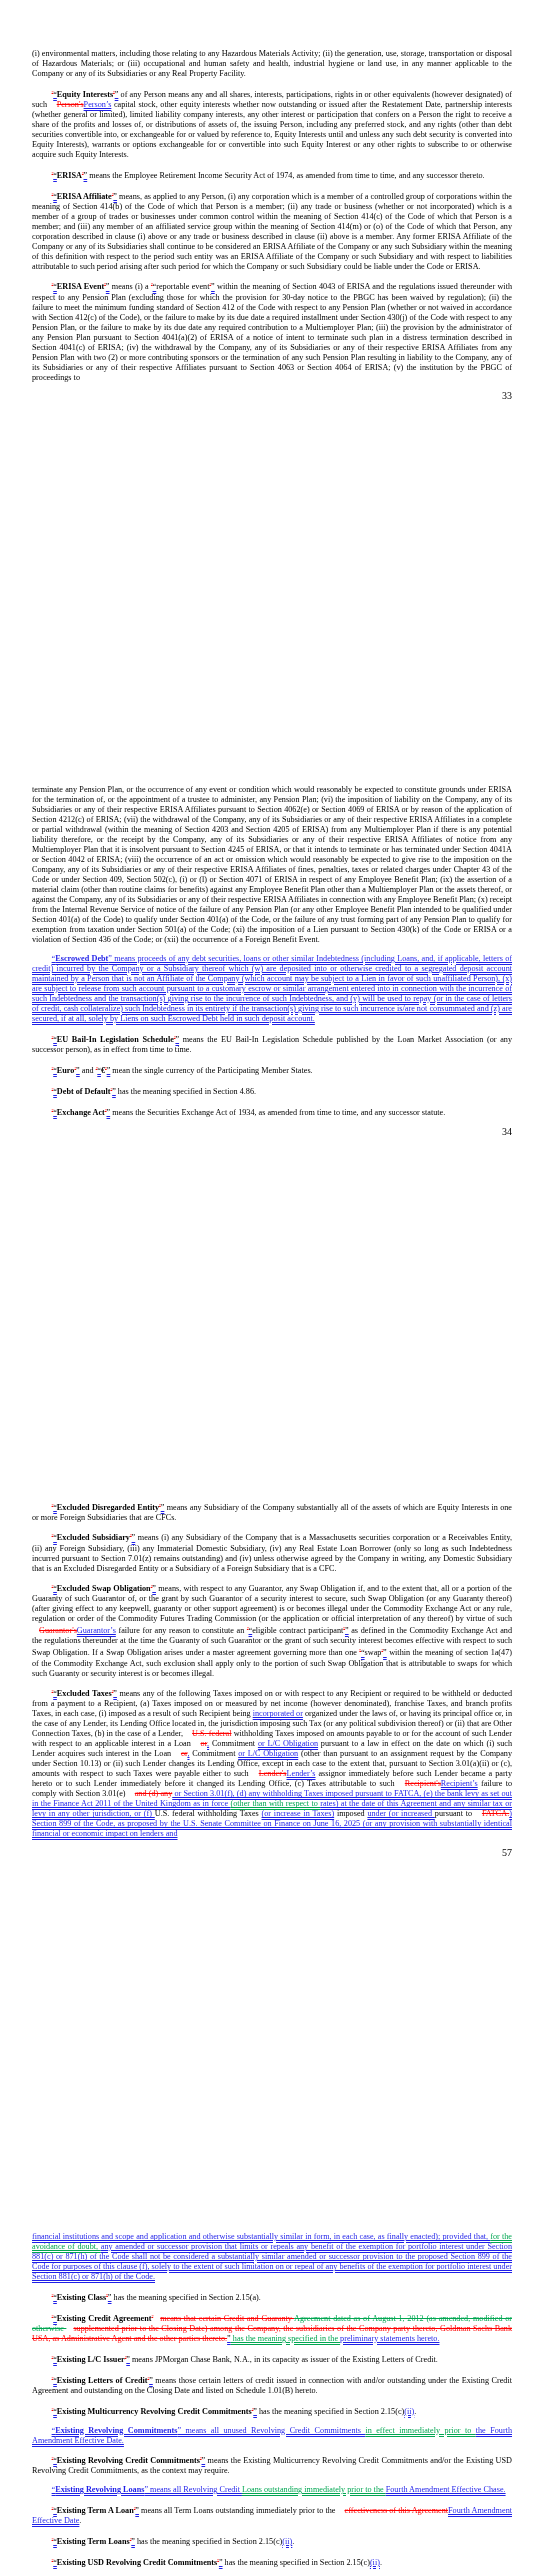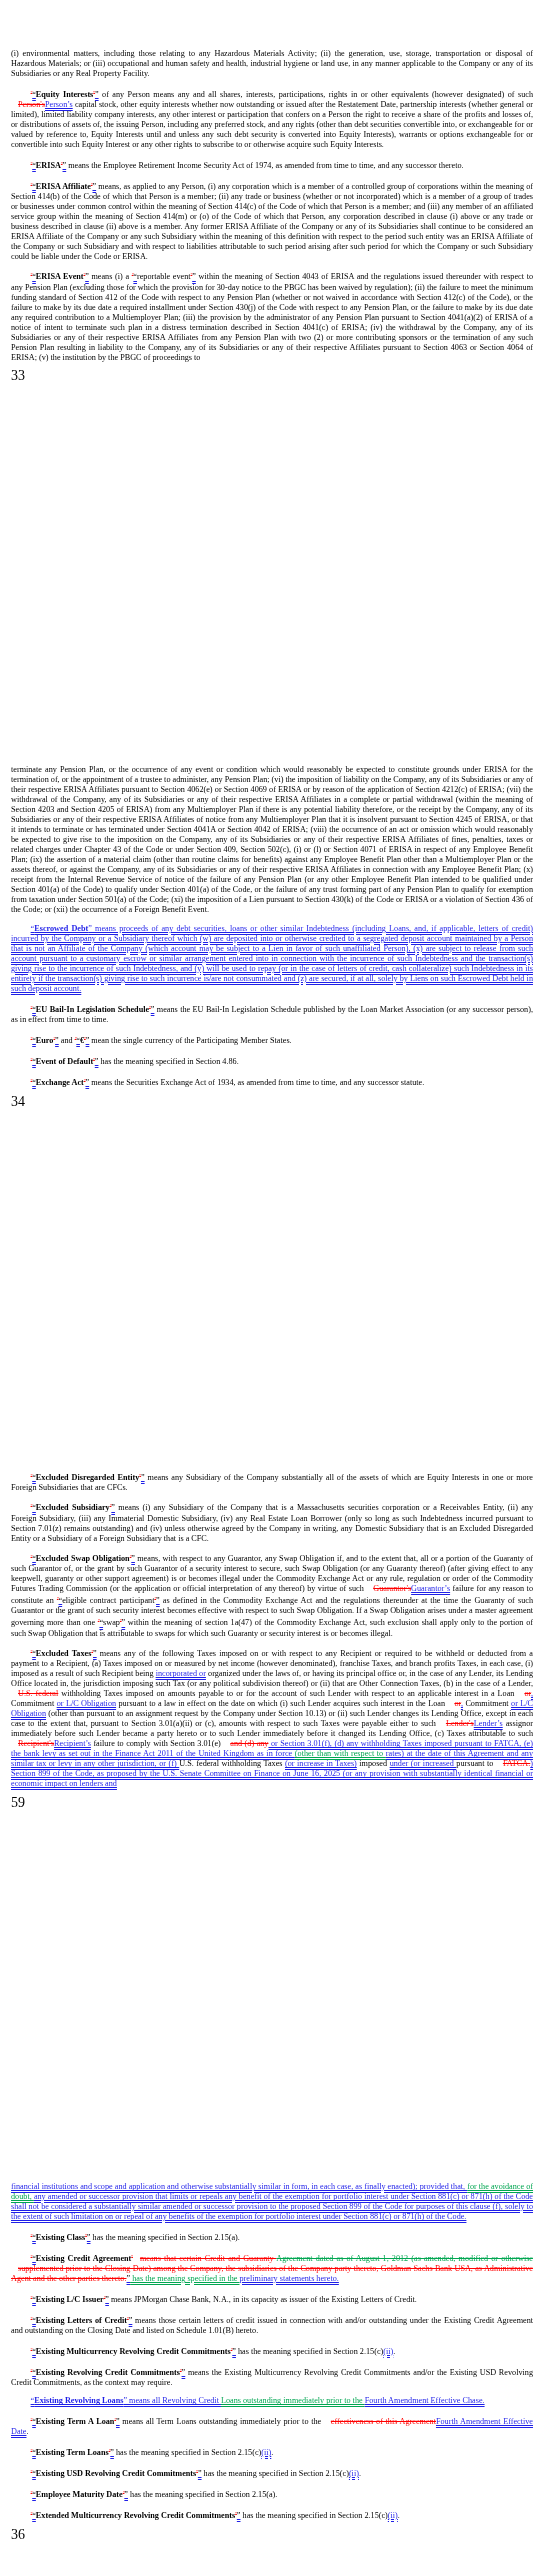--- a/index.html
+++ b/index.html
@@ -1,21 +1,21 @@
 <!DOCTYPE html>
 <html style="--del-red: #FF0000; --ins-blue: #1F1FE8; --ins-green: #00A651;font-size:8.2px"><head>
 <meta charset="utf-8">
 <style>
   html,body { margin:0; padding:0; background:#ffffff; }
   body { width:544px; min-height:2813px; font-family:"Liberation Serif","DejaVu Serif",serif; color:#000; }
   .doc { width:544px; }
-  .page { padding:0 11px; }
+  .page { padding:0 32px; }
   .para { font-size:8.2px; line-height:10px; text-align:justify; margin:0 0 8.8px 0; }
   .para.ind { text-indent:19.6px; }
-  .pnum { text-align:left; font-size:14px; line-height:10px; margin:2.1px 0 0 0; }
+  .pnum { text-align:right; font-size:10px; line-height:10px; margin:2.1px 0 0 0; }
   .gap { width:100%; }
   .t  { }
   .b  { font-weight:bold; }
   .d  { color:var(--del-red,#FF0000); text-decoration:line-through;margin-left:7px; }
   .gd { color:var(--ins-green,#00A651); text-decoration:line-through;margin-top:8px; }
   .i  { color:var(--ins-blue,#1F1FE8); text-decoration-line:underline; text-decoration-style:double; }
   .b2 { font-weight:bold; color:var(--ins-blue,#1F1FE8); text-decoration-line:underline; text-decoration-style:double; }
   .g  { color:var(--ins-green,#00A651); text-decoration-line:underline; text-decoration-style:double; }
   .qn { text-decoration-line:underline; text-decoration-style:double; text-decoration-color:var(--ins-blue,#1F1FE8); }
   .qd { color:var(--del-red,#FF0000); font-size:5.2px; vertical-align:2.1px; letter-spacing:-0.5px; text-decoration:line-through; }
@@ -32,40 +32,41 @@
       <p class="para ind"><span class="t qd">"</span><span class="t qn">“</span><span class="t b">ERISA Affiliate</span><span class="t qd">"</span><span class="t qn">”</span><span class="t"> means, as applied to any Person, (i) any corporation which is a member of a controlled group of corporations within the meaning of Section 414(b) of the Code of which that Person is a member; (ii) any trade or business (whether or not incorporated) which is a member of a group of trades or businesses under common control within the meaning of Section 414(c) of the Code of which that Person is a member; and (iii) any member of an affiliated service group within the meaning of Section 414(m) or (o) of the Code of which that Person, any corporation described in clause (i) above or any trade or business described in clause (ii) above is a member. Any former ERISA Affiliate of the Company or any of its Subsidiaries shall continue to be considered an ERISA Affiliate of the Company or any such Subsidiary within the meaning of this definition with respect to the period such entity was an ERISA Affiliate of the Company or such Subsidiary and with respect to liabilities attributable to such period arising after such period for which the Company or such Subsidiary could be liable under the Code or ERISA.</span></p>
       <p class="para ind"><span class="t qd">"</span><span class="t qn">“</span><span class="t b">ERISA Event</span><span class="t qd">"</span><span class="t qn">”</span><span class="t"> means (i) a </span><span class="t qd">"</span><span class="t qn">“</span><span class="t">reportable event</span><span class="t qd">"</span><span class="t qn">”</span><span class="t"> within the meaning of Section 4043 of ERISA and the regulations issued thereunder with respect to any Pension Plan (excluding those for which the provision for 30-day notice to the PBGC has been waived by regulation); (ii) the failure to meet the minimum funding standard of Section 412 of the Code with respect to any Pension Plan (whether or not waived in accordance with Section 412(c) of the Code), or the failure to make by its due date a required installment under Section 430(j) of the Code with respect to any Pension Plan, or the failure to make by its due date any required contribution to a Multiemployer Plan; (iii) the provision by the administrator of any Pension Plan pursuant to Section 4041(a)(2) of ERISA of a notice of intent to terminate such plan in a distress termination described in Section 4041(c) of ERISA; (iv) the withdrawal by the Company, any of its Subsidiaries or any of their respective ERISA Affiliates from any Pension Plan with two (2) or more contributing sponsors or the termination of any such Pension Plan resulting in liability to the Company, any of its Subsidiaries or any of their respective Affiliates pursuant to Section 4063 or Section 4064 of ERISA; (v) the institution by the PBGC of proceedings to</span></p>
       <div class="pnum">33</div>
     </div>
     <div class="gap" style="height: 384px;"></div>
     <div class="page">
       <p class="para"><span class="t">terminate any Pension Plan, or the occurrence of any event or condition which would reasonably be expected to constitute grounds under ERISA for the termination of, or the appointment of a trustee to administer, any Pension Plan; (vi) the imposition of liability on the Company, any of its Subsidiaries or any of their respective ERISA Affiliates pursuant to Section 4062(e) or Section 4069 of ERISA or by reason of the application of Section 4212(c) of ERISA; (vii) the withdrawal of the Company, any of its Subsidiaries or any of their respective ERISA Affiliates in a complete or partial withdrawal (within the meaning of Section 4203 and Section 4205 of ERISA) from any Multiemployer Plan if there is any potential liability therefore, or the receipt by the Company, any of its Subsidiaries or any of their respective ERISA Affiliates of notice from any Multiemployer Plan that it is insolvent pursuant to Section 4245 of ERISA, or that it intends to terminate or has terminated under Section 4041A or Section 4042 of ERISA; (viii) the occurrence of an act or omission which would reasonably be expected to give rise to the imposition on the Company, any of its Subsidiaries or any of their respective ERISA Affiliates of fines, penalties, taxes or related charges under Chapter 43 of the Code or under Section 409, Section 502(c), (i) or (l) or Section 4071 of ERISA in respect of any Employee Benefit Plan; (ix) the assertion of a material claim (other than routine claims for benefits) against any Employee Benefit Plan other than a Multiemployer Plan or the assets thereof, or against the Company, any of its Subsidiaries or any of their respective ERISA Affiliates in connection with any Employee Benefit Plan; (x) receipt from the Internal Revenue Service of notice of the failure of any Pension Plan (or any other Employee Benefit Plan intended to be qualified under Section 401(a) of the Code) to qualify under Section 401(a) of the Code, or the failure of any trust forming part of any Pension Plan to qualify for exemption from taxation under Section 501(a) of the Code; (xi) the imposition of a Lien pursuant to Section 430(k) of the Code or ERISA or a violation of Section 436 of the Code; or (xii) the occurrence of a Foreign Benefit Event.</span></p>
       <p class="para ind"><span class="t i">“</span><span class="t b2">Escrowed Debt</span><span class="t i">” means proceeds of any debt securities, loans or other similar Indebtedness (including Loans, and, if applicable, letters of credit) incurred by the Company or a Subsidiary thereof which (w) are deposited into or otherwise credited to a segregated deposit account maintained by a Person that is not an Affiliate of the Company (which account may be subject to a Lien in favor of such unaffiliated Person), (x) are subject to release from such account pursuant to a customary escrow or similar arrangement entered into in connection with the incurrence of such Indebtedness and the transaction(s) giving rise to the incurrence of such Indebtedness, and (y) will be used to repay (or in the case of letters of credit, cash collateralize) such Indebtedness in its entirety if the transaction(s) giving rise to such incurrence is/are not consummated and (z) are secured, if at all, solely by Liens on such Escrowed Debt held in such deposit account.</span></p>
       <p class="para ind"><span class="t qd">"</span><span class="t qn">“</span><span class="t b">EU Bail-In Legislation Schedule</span><span class="t qd">"</span><span class="t qn">”</span><span class="t"> means the EU Bail-In Legislation Schedule published by the Loan Market Association (or any successor person), as in effect from time to time.</span></p>
       <p class="para ind"><span class="t qd">"</span><span class="t qn">“</span><span class="t b">Euro</span><span class="t qd">"</span><span class="t qn">”</span><span class="t"> and </span><span class="t qd">"</span><span class="t qn">“</span><span class="t b">€</span><span class="t qd">"</span><span class="t qn">”</span><span class="t"> mean the single currency of the Participating Member States.</span></p>
-      <p class="para ind"><span class="t qd">"</span><span class="t qn">“</span><span class="t b">Event of Default</span><span class="t qd">"</span><span class="t qn">”</span><span class="t"> has the meaning specified in Section 4.86.</span></p>
+      <p class="para ind"><span class="t qd">"</span><span class="t qn">“</span><span class="t b">Debt of Default</span><span class="t qd">"</span><span class="t qn">”</span><span class="t"> has the meaning specified in Section 4.86.</span></p>
       <p class="para ind"><span class="t qd">"</span><span class="t qn">“</span><span class="t b">Exchange Act</span><span class="t qd">"</span><span class="t qn">”</span><span class="t"> means the Securities Exchange Act of 1934, as amended from time to time, and any successor statute.</span></p>
       <div class="pnum">34</div>
     </div>
     <div class="gap" style="height: 364px;"></div>
     <div class="page">
       <p class="para ind"><span class="t qd">"</span><span class="t qn">“</span><span class="t b">Excluded Disregarded Entity</span><span class="t qd">"</span><span class="t qn">”</span><span class="t"> means any Subsidiary of the Company substantially all of the assets of which are Equity Interests in one or more Foreign Subsidiaries that are CFCs.</span></p>
       <p class="para ind"><span class="t qd">"</span><span class="t qn">“</span><span class="t b">Excluded Subsidiary</span><span class="t qd">"</span><span class="t qn">”</span><span class="t"> means (i) any Subsidiary of the Company that is a Massachusetts securities corporation or a Receivables Entity, (ii) any Foreign Subsidiary, (iii) any Immaterial Domestic Subsidiary, (iv) any Real Estate Loan Borrower (only so long as such Indebtedness incurred pursuant to Section 7.01(z) remains outstanding) and (iv) unless otherwise agreed by the Company in writing, any Domestic Subsidiary that is an Excluded Disregarded Entity or a Subsidiary of a Foreign Subsidiary that is a CFC.</span></p>
       <p class="para ind"><span class="t qd">"</span><span class="t qn">“</span><span class="t b">Excluded Swap Obligation</span><span class="t qd">"</span><span class="t qn">”</span><span class="t"> means, with respect to any Guarantor, any Swap Obligation if, and to the extent that, all or a portion of the Guaranty of such Guarantor of, or the grant by such Guarantor of a security interest to secure, such Swap Obligation (or any Guaranty thereof) (after giving effect to any keepwell, guaranty or other support agreement) is or becomes illegal under the Commodity Exchange Act or any rule, regulation or order of the Commodity Futures Trading Commission (or the application or official interpretation of any thereof) by virtue of such </span><span class="t d">Guarantor's</span><span class="t i">Guarantor’s</span><span class="t"> failure for any reason to constitute an </span><span class="t qd">"</span><span class="t qn">“</span><span class="t">eligible contract participant</span><span class="t qd">"</span><span class="t qn">”</span><span class="t"> as defined in the Commodity Exchange Act and the regulations thereunder at the time the Guaranty of such Guarantor or the grant of such security interest becomes effective with respect to such Swap Obligation. If a Swap Obligation arises under a master agreement governing more than one </span><span class="t qd">"</span><span class="t qn">“</span><span class="t">swap</span><span class="t qd">"</span><span class="t qn">”</span><span class="t"> within the meaning of section 1a(47) of the Commodity Exchange Act, such exclusion shall apply only to the portion of such Swap Obligation that is attributable to swaps for which such Guaranty or security interest is or becomes illegal.</span></p>
       <p class="para ind"><span class="t qd">"</span><span class="t qn">“</span><span class="t b">Excluded Taxes</span><span class="t qd">"</span><span class="t qn">”</span><span class="t"> means any of the following Taxes imposed on or with respect to any Recipient or required to be withheld or deducted from a payment to a Recipient, (a) Taxes imposed on or measured by net income (however denominated), franchise Taxes, and branch profits Taxes, in each case, (i) imposed as a result of such Recipient being </span><span class="t i">incorporated or</span><span class="t"> organized under the laws of, or having its principal office or, in the case of any Lender, its Lending Office located in, the jurisdiction imposing such Tax (or any political subdivision thereof) or (ii) that are Other Connection Taxes, (b) in the case of a Lender, </span><span class="t d">U.S. federal</span><span class="t"> withholding Taxes imposed on amounts payable to or for the account of such Lender with respect to an applicable interest in a Loan </span><span class="t d">or</span><span class="t i">,</span><span class="t"> Commitment </span><span class="t i">or L/C Obligation</span><span class="t"> pursuant to a law in effect on the date on which (i) such Lender acquires such interest in the Loan </span><span class="t d">or</span><span class="t i">,</span><span class="t"> Commitment </span><span class="t i">or L/C Obligation</span><span class="t"> (other than pursuant to an assignment request by the Company under Section 10.13) or (ii) such Lender changes its Lending Office, except in each case to the extent that, pursuant to Section 3.01(a)(ii) or (c), amounts with respect to such Taxes were payable either to such </span><span class="t d">Lender's</span><span class="t i">Lender’s</span><span class="t"> assignor immediately before such Lender became a party hereto or to such Lender immediately before it changed its Lending Office, (c) Taxes attributable to such </span><span class="t d">Recipient's</span><span class="t i">Recipient’s</span><span class="t"> failure to comply with Section 3.01(e) </span><span class="t d">and (d) any</span><span class="t i"> or Section 3.01(f), (d) any withholding Taxes imposed pursuant to FATCA, (e) the bank levy as set out in the Finance Act 2011 of the United Kingdom as in force </span><span class="t g">(other than with respect to </span><span class="t i">rates) at the date of this Agreement and any similar tax or levy in any other jurisdiction, or (f) </span><span class="t">U.S. federal withholding Taxes </span><span class="t i">(or increase in Taxes)</span><span class="t"> imposed </span><span class="t i">under (or increased </span><span class="t">pursuant to </span><span class="t d">FATCA.</span><span class="t i">) Section 899 of the Code, as proposed by the U.S. Senate Committee on Finance on June 16, 2025 (or any provision with substantially identical financial or economic impact on lenders and</span></p>
-      <div class="pnum">59</div>
+      <div class="pnum">57</div>
     </div>
     <div class="gap" style="height: 374px;"></div>
     <div class="page">
       <p class="para"><span class="t i">financial institutions and scope and application and otherwise substantially similar in form, in each case, as finally enacted); provided that, </span><span class="t g">for the avoidance of doubt, </span><span class="t i">any amended or successor provision that limits or repeals any benefit of the exemption for portfolio interest under Section 881(c) or 871(h) of the Code shall not be considered a substantially similar amended or successor provision to the proposed Section 899 of the Code for purposes of this clause (f), solely to the extent of such limitation on or repeal of any benefits of the exemption for portfolio interest under Section 881(c) or 871(h) of the Code.</span></p>
       <p class="para ind"><span class="t qd">"</span><span class="t qn">“</span><span class="t b">Existing Class</span><span class="t qd">"</span><span class="t qn">”</span><span class="t"> has the meaning specified in Section 2.15(a).</span></p>
       <p class="para ind"><span class="t qd">"</span><span class="t qn">“</span><span class="t b">Existing Credit Agreement</span><span class="t qd">"</span><span class="t d">means that certain Credit and Guaranty </span><span class="t gd">Agreement dated as of August 1, 2012 (as amended, modified or otherwise </span><span class="t d">supplemented prior to the Closing Date) among the Company, the subsidiaries of the Company party thereto, Goldman Sachs Bank USA, as Administrative Agent and the other parties thereto.</span><span class="t qn">”</span><span class="t g"> has the meaning specified in the </span><span class="t i">preliminary statements hereto.</span></p>
       <p class="para ind"><span class="t qd">"</span><span class="t qn">“</span><span class="t b">Existing L/C Issuer</span><span class="t qd">"</span><span class="t qn">”</span><span class="t"> means JPMorgan Chase Bank, N.A., in its capacity as issuer of the Existing Letters of Credit.</span></p>
       <p class="para ind"><span class="t qd">"</span><span class="t qn">“</span><span class="t b">Existing Letters of Credit</span><span class="t qd">"</span><span class="t qn">”</span><span class="t"> means those certain letters of credit issued in connection with and/or outstanding under the Existing Credit Agreement and outstanding on the Closing Date and listed on Schedule 1.01(B) hereto.</span></p>
       <p class="para ind"><span class="t qd">"</span><span class="t qn">“</span><span class="t b">Existing Multicurrency Revolving Credit Commitments</span><span class="t qd">"</span><span class="t qn">”</span><span class="t"> has the meaning specified in Section 2.15(c)</span><span class="t i">(ii)</span><span class="t">.</span></p>
+      <p class="para ind"><span class="t i">“</span><span class="t b2">Existing Revolving Commitments</span><span class="t i">” means all unused Revolving Credit Commitments </span><span class="t g">in effect immediately prior to </span><span class="t i">the Fourth Amendment Effective Date.</span></p>
       <p class="para ind"><span class="t qd">"</span><span class="t qn">“</span><span class="t b">Existing Revolving Credit Commitments</span><span class="t qd">"</span><span class="t qn">”</span><span class="t"> means the Existing Multicurrency Revolving Credit Commitments and/or the Existing USD Revolving Credit Commitments, as the context may require.</span></p>
       <p class="para ind"><span class="t i">“</span><span class="t b2">Existing Revolving Loans</span><span class="t i">” means all Revolving Credit </span><span class="t g">Loans outstanding immediately prior to the </span><span class="t i">Fourth Amendment Effective Chase.</span></p>
       <p class="para ind"><span class="t qd">"</span><span class="t qn">“</span><span class="t b">Existing Term A Loan</span><span class="t qd">"</span><span class="t qn">”</span><span class="t"> means all Term Loans outstanding immediately prior to the </span><span class="t d">effectiveness of this Agreement</span><span class="t i">Fourth Amendment Effective Date</span><span class="t">.</span></p>
       <p class="para ind"><span class="t qd">"</span><span class="t qn">“</span><span class="t b">Existing Term Loans</span><span class="t qd">"</span><span class="t qn">”</span><span class="t"> has the meaning specified in Section 2.15(c)</span><span class="t i">(ii)</span><span class="t">.</span></p>
       <p class="para ind"><span class="t qd">"</span><span class="t qn">“</span><span class="t b">Existing USD Revolving Credit Commitments</span><span class="t qd">"</span><span class="t qn">”</span><span class="t"> has the meaning specified in Section 2.15(c)</span><span class="t i">(ii)</span><span class="t">.</span></p>
       <p class="para ind"><span class="t qd">"</span><span class="t qn">“</span><span class="t b">Employee Maturity Date</span><span class="t qd">"</span><span class="t qn">”</span><span class="t"> has the meaning specified in Section 2.15(a).</span></p>
       <p class="para ind"><span class="t qd">"</span><span class="t qn">“</span><span class="t b">Extended Multicurrency Revolving Credit Commitments</span><span class="t qd">"</span><span class="t qn">”</span><span class="t"> has the meaning specified in Section 2.15(c)</span><span class="t i">(ii)</span><span class="t">.</span></p>
       <div class="pnum">36</div>
     </div>
   </div>

